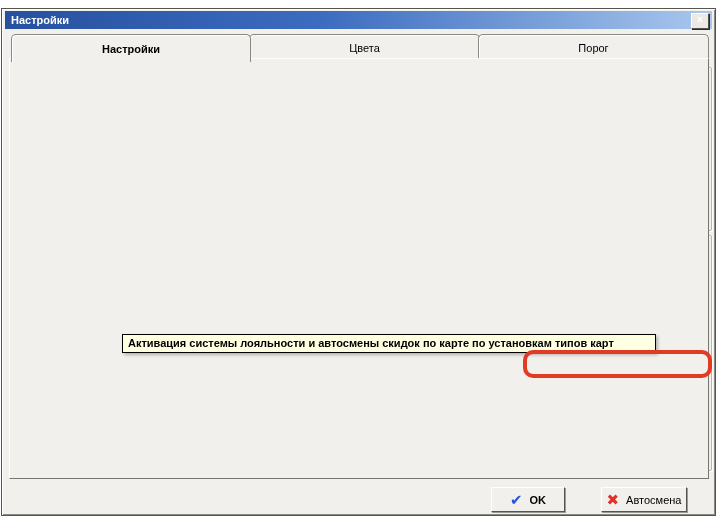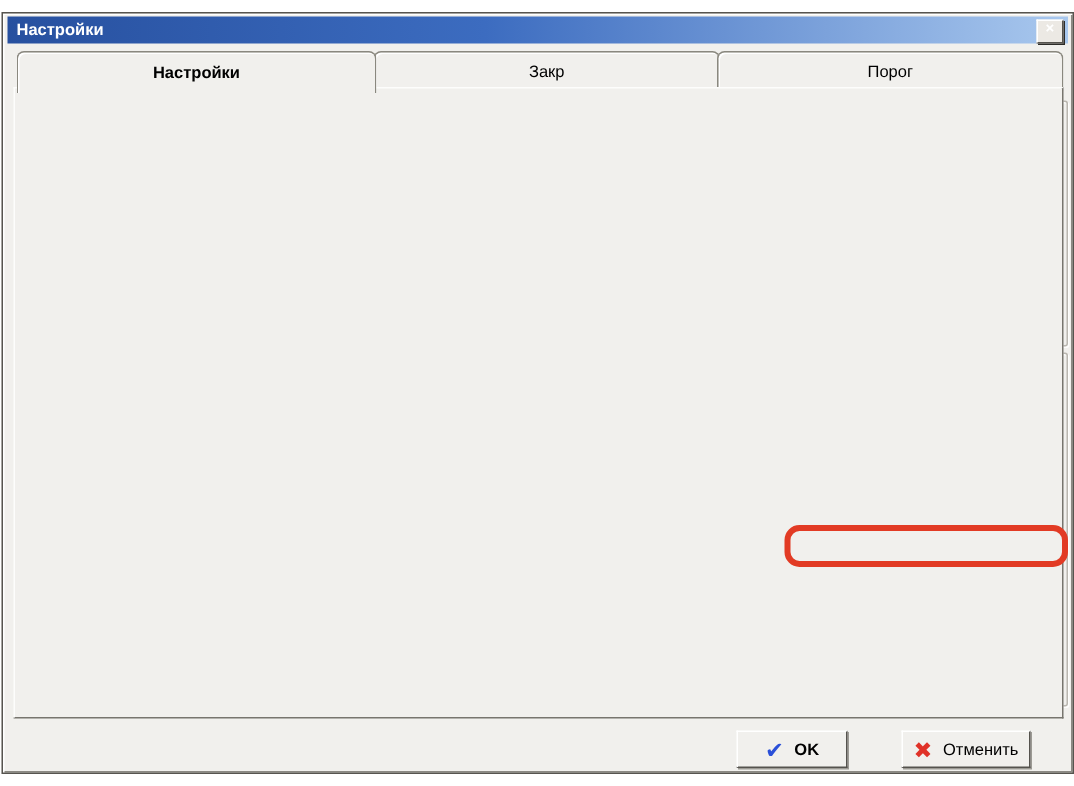--- a/index.html
+++ b/index.html
@@ -71,21 +71,21 @@
 
   <div class="titlebar">
     <span>Настройки</span>
     <div class="closebtn">×</div>
   </div>
 
   <div class="tab active" style="left:9px;width:238px;">
     <span>Настройки</span>
   </div>
   <div class="tab" style="left:247px;width:229px;">
-    <span>Закр</span>
+    <span>Цвета</span>
   </div>
   <div class="tab" style="left:476px;width:229px;">
     <span>Порог</span>
   </div>
 
   <div class="panel"></div>
 
   <div class="grp" style="left:15px;top:58px;width:176px;height:140px;">
     <div class="cap">Рабочий период</div>
   </div>
@@ -351,25 +351,26 @@
       </div>
   <div class="lbl" style="left:678px;top:421px;">дней</div>
   <div class="lbl" style="left:528px;top:443px;">Мин.разреш.меропр.</div>
   <div class="field" style="left:628px;top:439px;width:30px;">60</div>
   <div class="spin" style="left:659px;top:439px;">
         <i class="up"></i>
         <i class="dn"></i>
       </div>
   <div class="lbl" style="left:678px;top:443px;">мин.</div>
 
+  <div class="tooltip">Активация системы лояльности и автосмены скидок по карте по установкам типов карт</div>
   <div class="redbox"></div>
 
   <div class="btn" style="left:489px;top:478px;width:72px;font-weight:bold;">
     <span class="okglyph">✔</span>
     <span>OK</span>
   </div>
   <div class="btn" style="left:599px;top:478px;width:84px;">
     <span class="cancelglyph">✖</span>
-    <span>Отменить</span>
+    <span>Автосмена</span>
   </div>
 
  </div>
 </div>
 
 </body></html>

